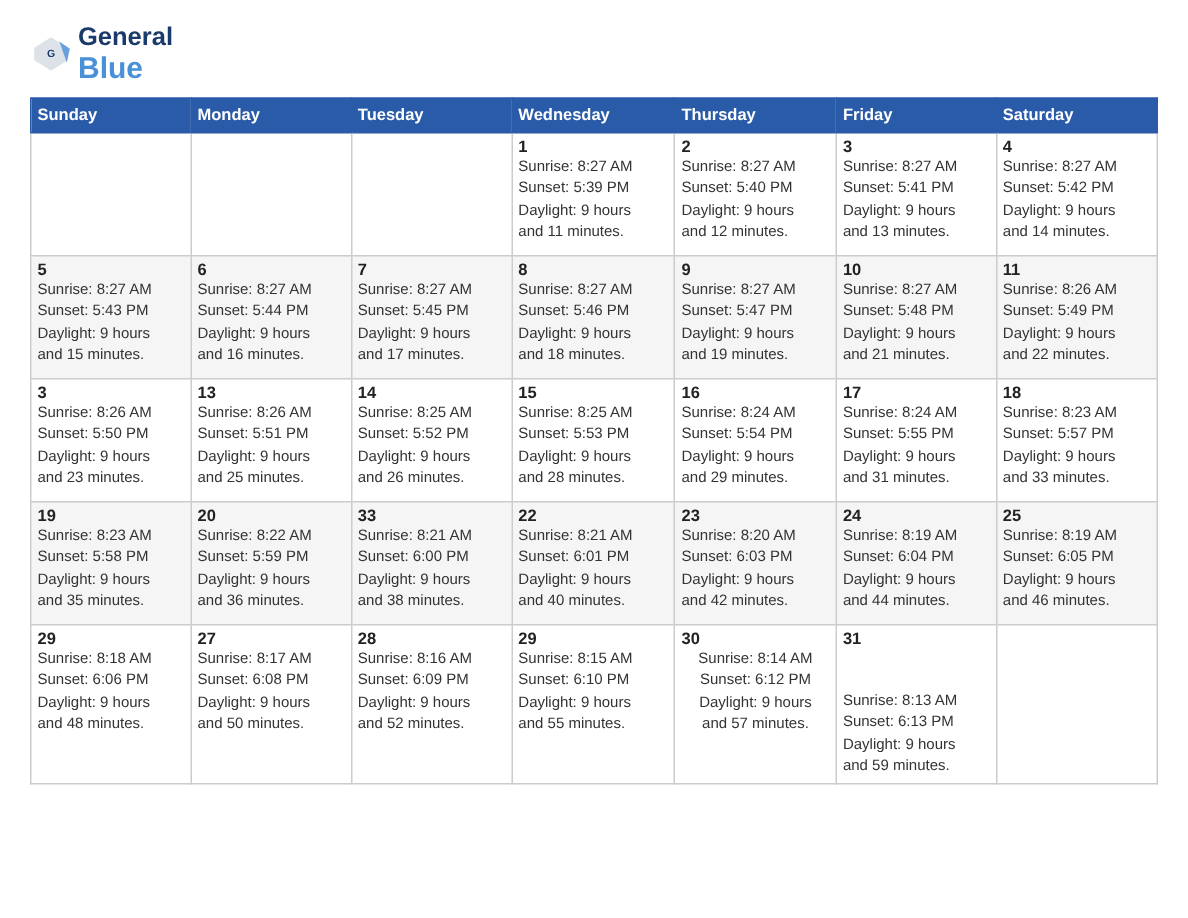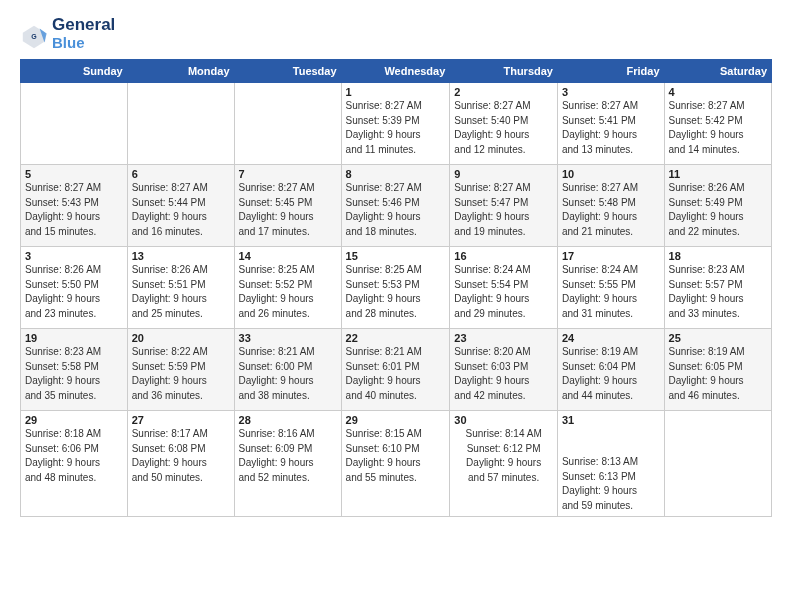--- a/index.html
+++ b/index.html
@@ -16,21 +16,21 @@
       padding: 16px 20px 10px 20px;
     }
     .header {
       display: flex;
       align-items: flex-start;
       justify-content: space-between;
       margin-bottom: 8px;
     }
     .logo {
       display: flex;
-      align-items: flex-end;
+      align-items: center;
       gap: 4px;
     }
     .logo-icon {
       width: 28px;
       height: 28px;
     }
     .title-section {
       text-align: right;
     }
     .main-title {
@@ -46,21 +46,21 @@
       width: 100%;
       border-collapse: collapse;
       font-size: 9.5px;
     }
     .calendar thead tr th {
       background: #2a5ba8;
       color: #fff;
       font-weight: bold;
       font-size: 11px;
       padding: 5px 4px;
-      text-align: right;
+      text-align: left;
       border: 1px solid #2a5ba8;
     }
     .calendar tbody tr td {
       border: 1px solid #ccc;
       vertical-align: top;
       padding: 3px 4px;
       width: 113px;
       height: 82px;
       background: #fff;
     }
@@ -89,21 +89,21 @@
 <div class="page">
   <div class="header">
     <div class="logo">
       <svg class="logo-icon" viewBox="0 0 40 40">
         <polygon points="20,4 36,14 36,26 20,36 4,26 4,14" fill="#1a3a6b" opacity="0.15"></polygon>
         <text x="20" y="20" text-anchor="middle" dominant-baseline="middle" font-size="10" font-weight="bold" fill="#1a3a6b">G</text>
         <polygon points="28,8 38,15 35,28" fill="#4a90d9" opacity="0.8"></polygon>
       </svg>
       <div>
         <div style="font-size:17px;font-weight:bold;color:#1a3a6b;line-height:1.1;">General</div>
-        <div style="font-size:15px;font-weight:bold;color:#4a90d9;line-height:1.1;">Blue</div>
+        <div style="font-size:20px;font-weight:bold;color:#4a90d9;line-height:1.1;">Blue</div>
       </div>
     </div>
     <div class="title-section">
       <div class="main-title"></div>
       <div class="subtitle"></div>
     </div>
   </div>
 
   <table class="calendar">
     <thead>

